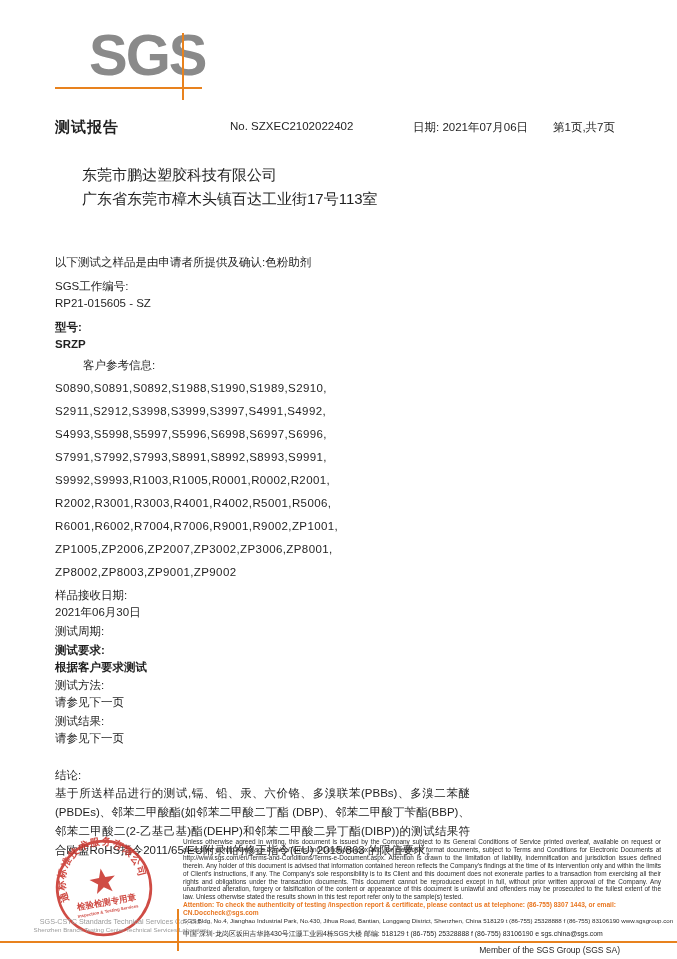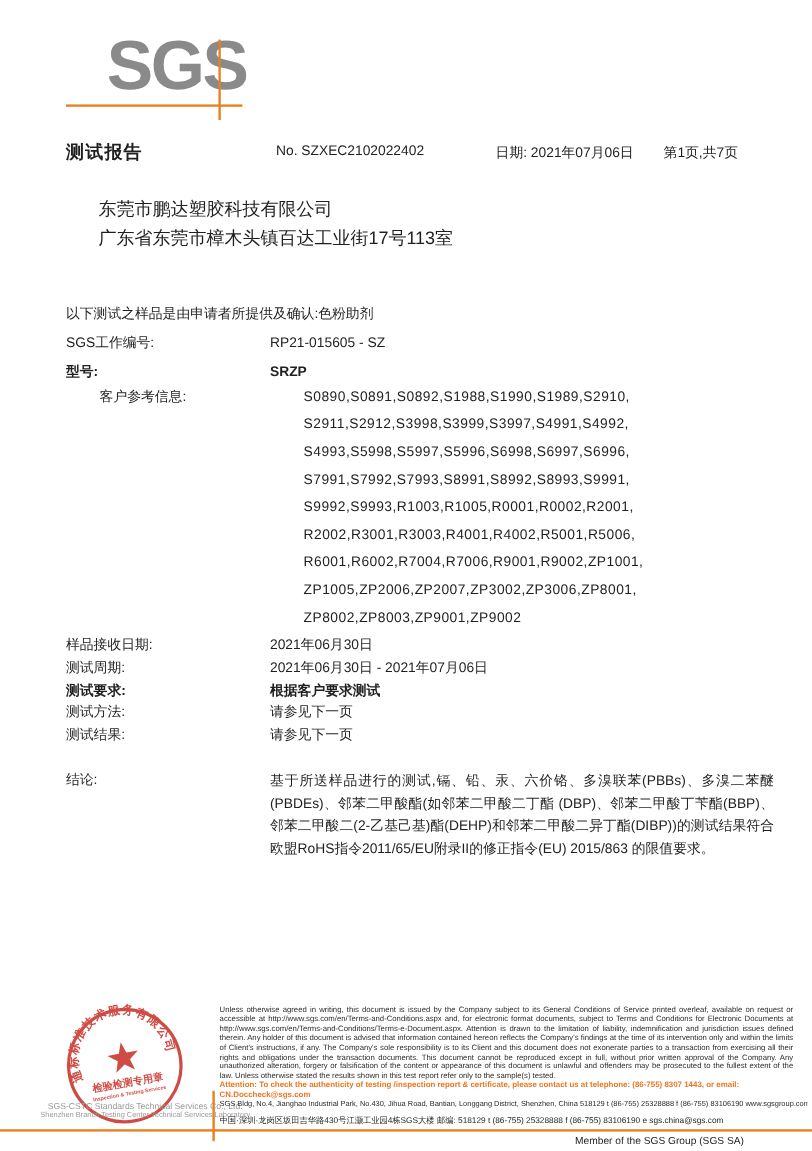--- a/index.html
+++ b/index.html
@@ -25,21 +25,21 @@
   .title-row{position:absolute;left:55px;top:118px;width:580px;height:20px;}
   .doc-title{position:absolute;left:0;top:0;font-size:15px;font-weight:700;letter-spacing:1px;}
   .report-no{position:absolute;left:175px;top:2px;font-size:11.5px;}
   .report-date{position:absolute;left:358px;top:2px;font-size:11.5px;}
   .report-page{position:absolute;left:498px;top:2px;font-size:11.5px;text-align:right;}
 
   .applicant{position:absolute;left:72px;top:163px;font-size:15px;line-height:24px;margin-left:10px;}
 
   
   .content{position:absolute;left:55px;top:254px;width:590px;font-size:11.5px;}
-  .row{display:flex;line-height:17px;margin-bottom:7px;}
+  .row{display:flex;line-height:17px;margin-bottom:7px;flex-direction:column;}
   .lab{width:170px;flex-shrink:0;}
   .val{flex:1;}
   .statement{line-height:17px;margin-bottom:7px;}
   .row.tight{margin-bottom:2px;}
   .row.m0{margin-bottom:1px;font-weight:bold;}
   .ref-lines div{line-height:23px;letter-spacing:0.4px;}
   .ref-row{margin-bottom:0;}
   .concl-row{margin-top:20px;justify-content:center;}
   .concl-text{line-height:19px;width:415px;text-align:justify;}
 
@@ -112,21 +112,20 @@
       </span>
     </div>
 
     <div class="row tight" style="margin-top:3px;">
       <span class="lab">样品接收日期:</span>
       <span class="val">2021年06月30日</span>
     </div>
 
     <div class="row tight">
       <span class="lab">测试周期:</span>
-      <span class="val">2021年06月30日 - 2021年07月06日</span>
     </div>
 
     <div class="row m0">
       <span class="lab">测试要求:</span>
       <span class="val">根据客户要求测试</span>
     </div>
 
     <div class="row tight">
       <span class="lab">测试方法:</span>
       <span class="val">请参见下一页</span>

